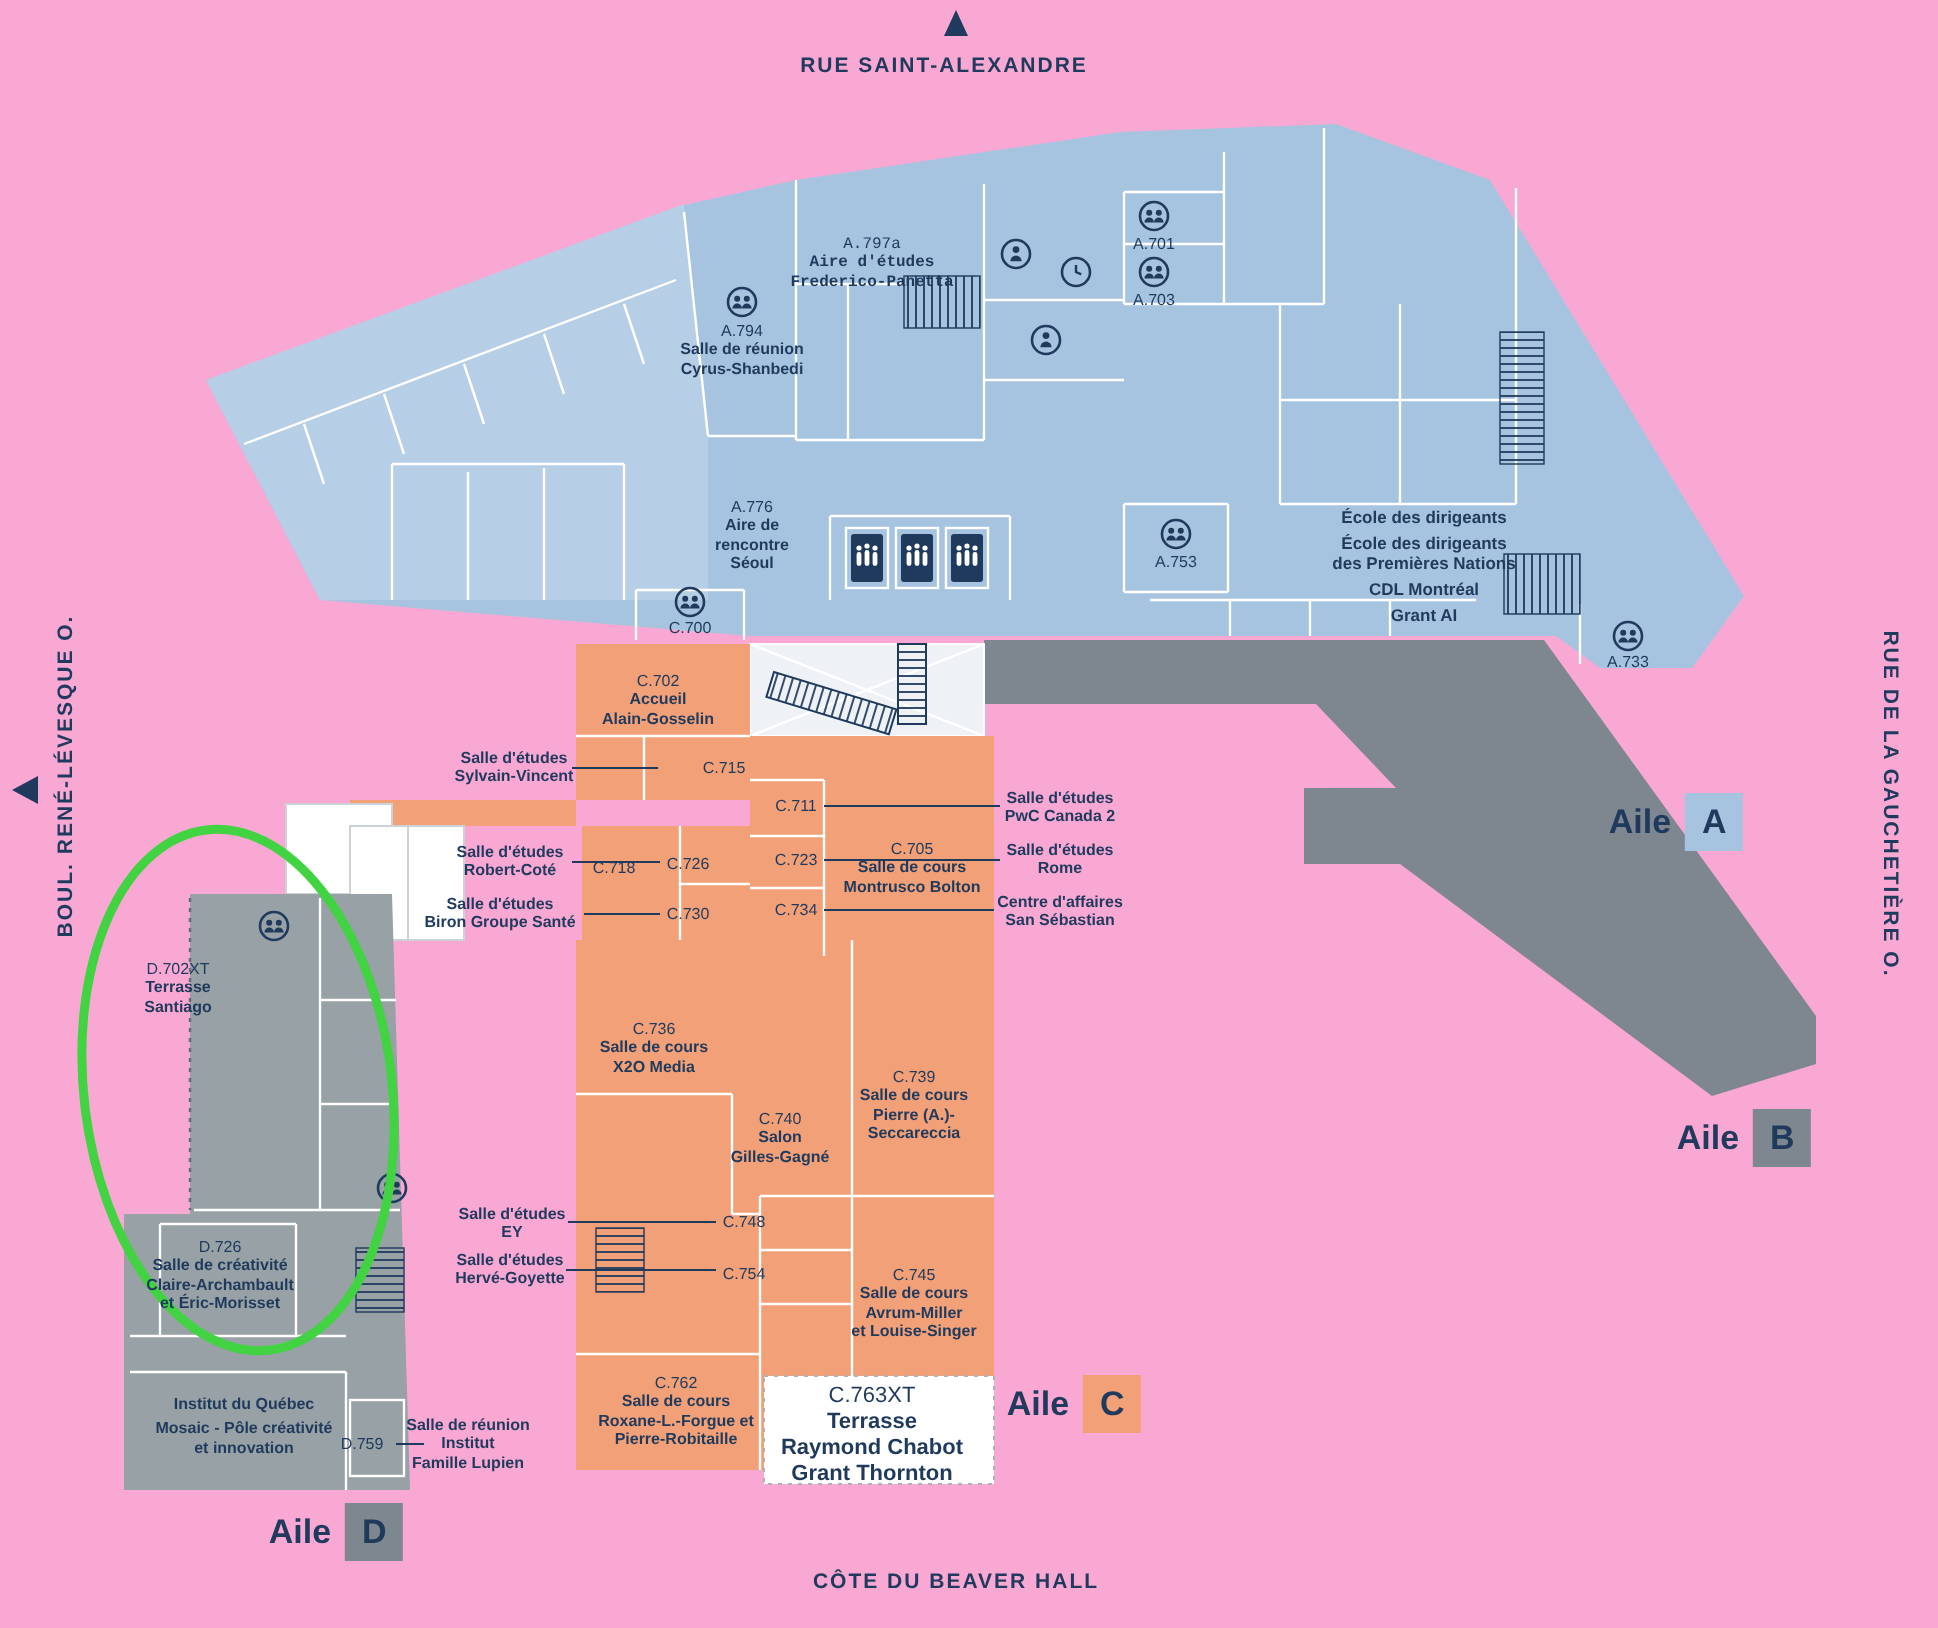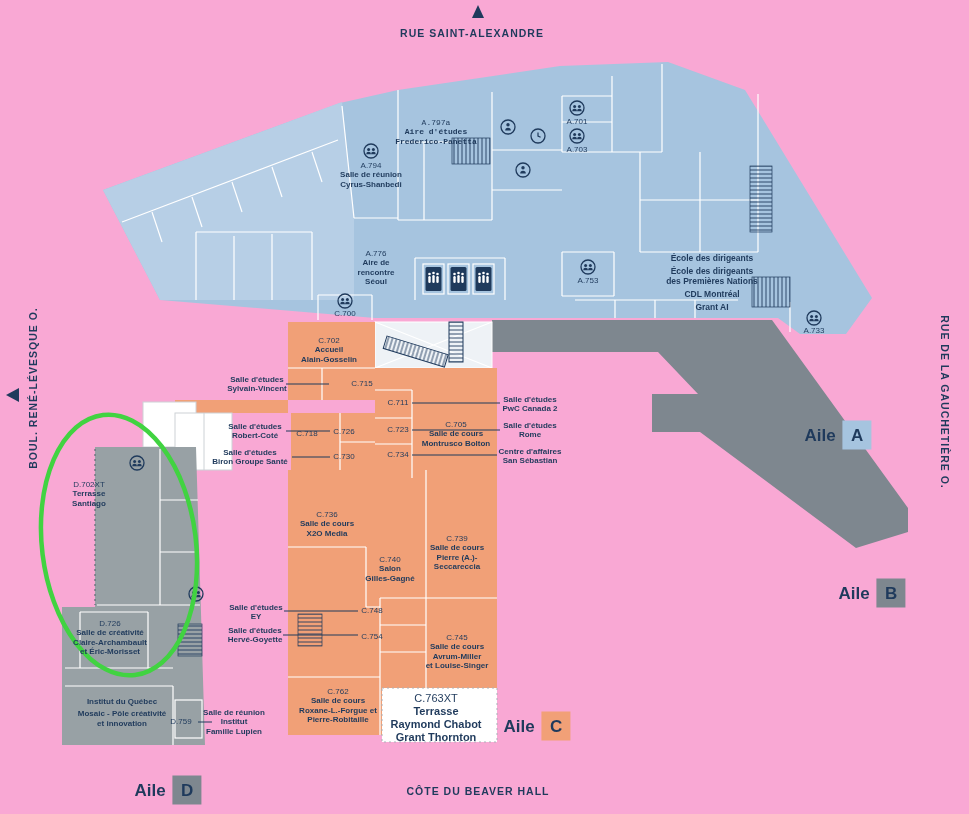--- a/index.html
+++ b/index.html
@@ -6,21 +6,21 @@
   .stage{position:relative;width:969px;height:814px;background:#f9a8d4;overflow:hidden;
          font-family:"Liberation Sans",sans-serif;color:#1f3a5c;}
   .stage svg{position:absolute;left:0;top:0;}
   #labels{position:absolute;left:0;top:0;width:969px;height:814px;pointer-events:none;}
   .label{position:absolute;text-align:center;line-height:1.18;transform:translate(-50%,-50%);color:#1f3a5c;}
   .label .ln{display:block;white-space:nowrap;}
   .b{font-weight:700;}
   .n{font-weight:500;}
   .g{margin-top:3px;}
   .aile{position:absolute;display:flex;align-items:center;gap:7px;transform:translate(-50%,-50%);
-        font-weight:700;font-size:17px;color:#1f3a5c;margin-top:24px;}
+        font-weight:700;font-size:17px;color:#1f3a5c;}
   .aile .badge{width:29px;height:29px;display:flex;align-items:center;justify-content:center;}
 </style>
 </head>
 <body>
 
 <div class="stage">
 
 <svg width="969" height="814" viewBox="0 0 969 814">
   <defs>
     <pattern id="hatchV" width="4" height="4" patternUnits="userSpaceOnUse">

